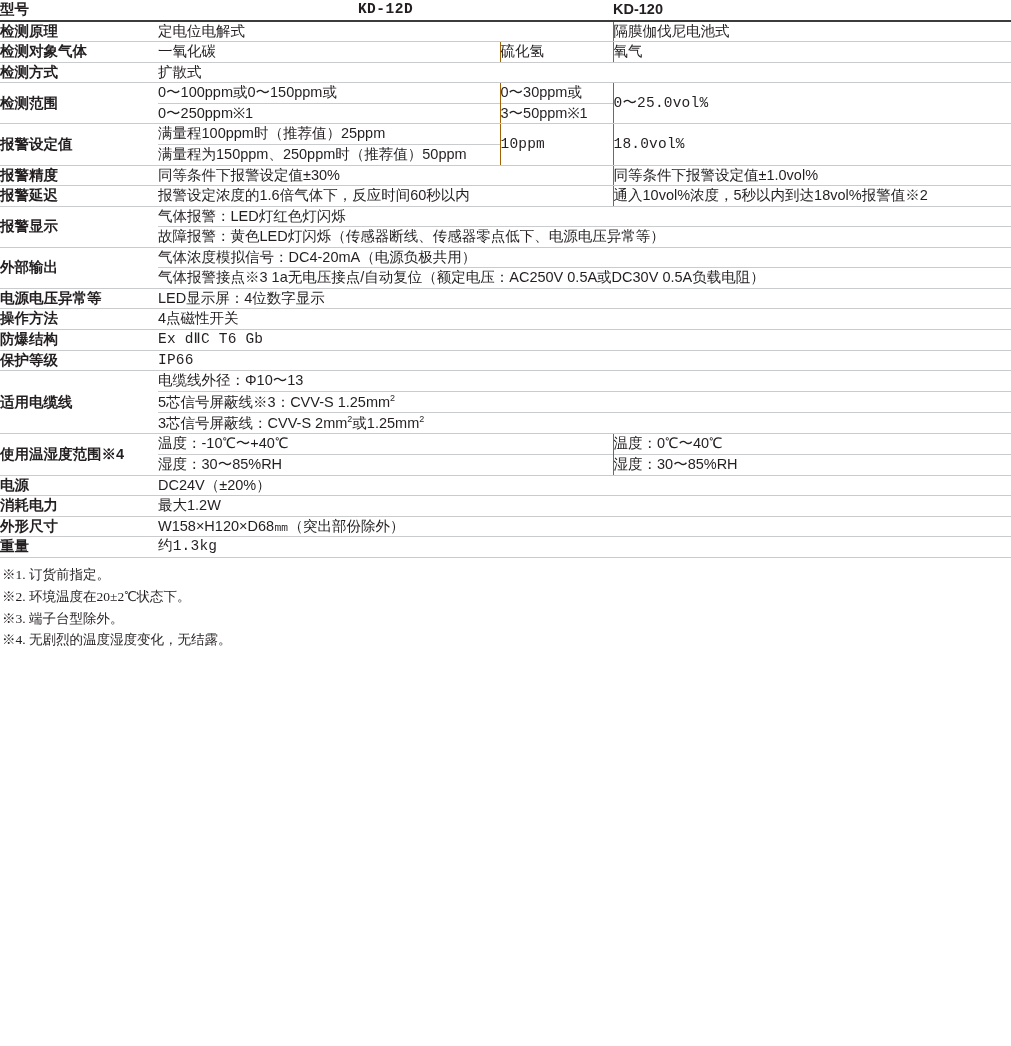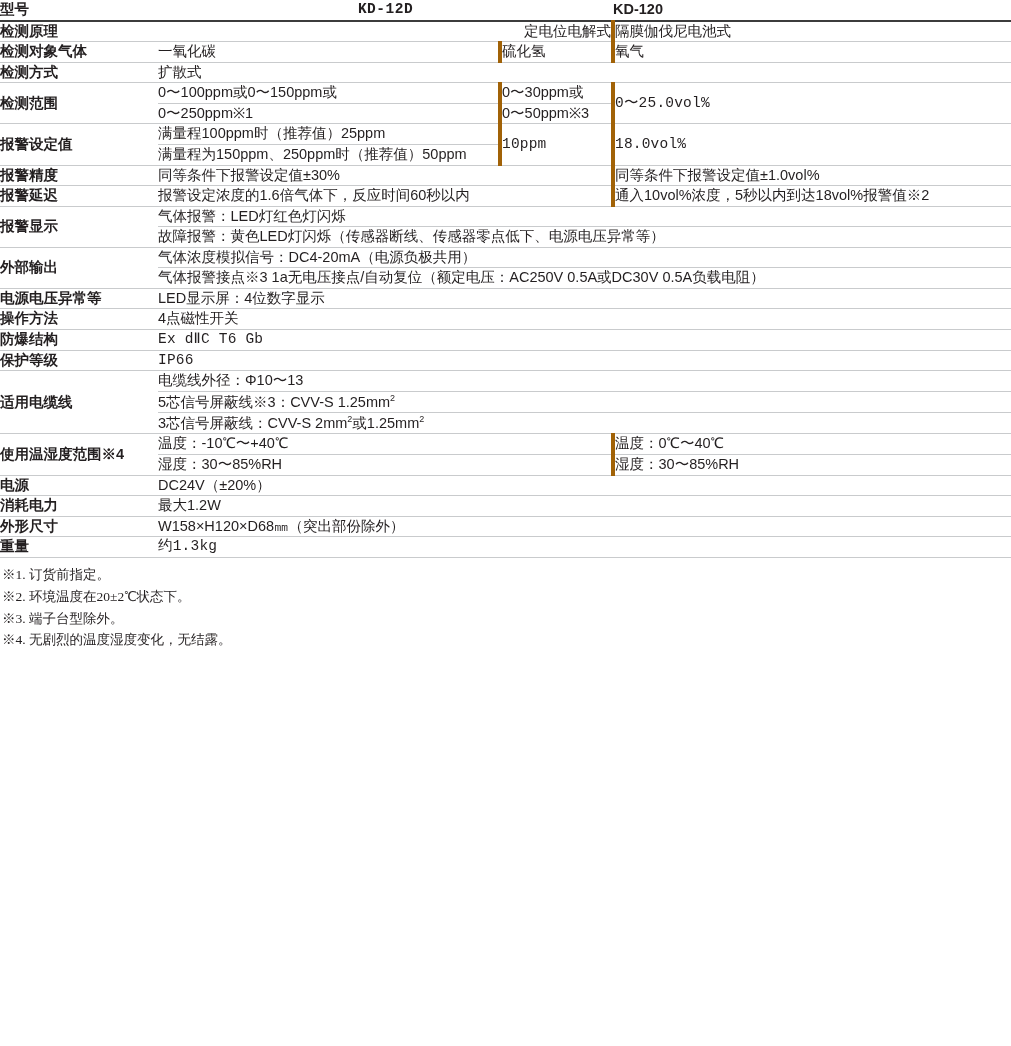--- a/index.html
+++ b/index.html
@@ -49,24 +49,24 @@
   .hdr-left {
     font-weight: bold;
     font-size: 17px;
     padding: 6px 0 8px 4px;
   }
   .cell {
     padding: 9px 0 9px 12px;
   }
   .cell-c {
     padding: 9px 0 9px 0;
-    text-align: right;
+    text-align: left;
   }
   .vline {
-    border-left: 4px solid #a16207;
+    border-left: 1px solid #a16207;
   }
   .sub {
     width: 100%;
     border-collapse: collapse;
     table-layout: fixed;
   }
   .sub td {
     border: none;
     border-bottom: 1px solid #c9cbcd;
     padding: 9px 0 9px 12px;
@@ -155,21 +155,21 @@
         </tbody>
             </table>
       </td>
       <td class="vline" style="padding:0">
         <table class="sub">
           <tbody>
                 <tr>
                   <td>0〜30ppm或</td>
                 </tr>
           <tr>
-                  <td>0〜50ppm※3</td>
+                  <td>3〜50ppm※1</td>
                 </tr>
         </tbody>
             </table>
       </td>
       <td class="cell vline mono">0〜25.0vol%</td>
     </tr>
 
     <tr>
       <td class="lbl">报警设定值</td>
       <td style="padding:0">

